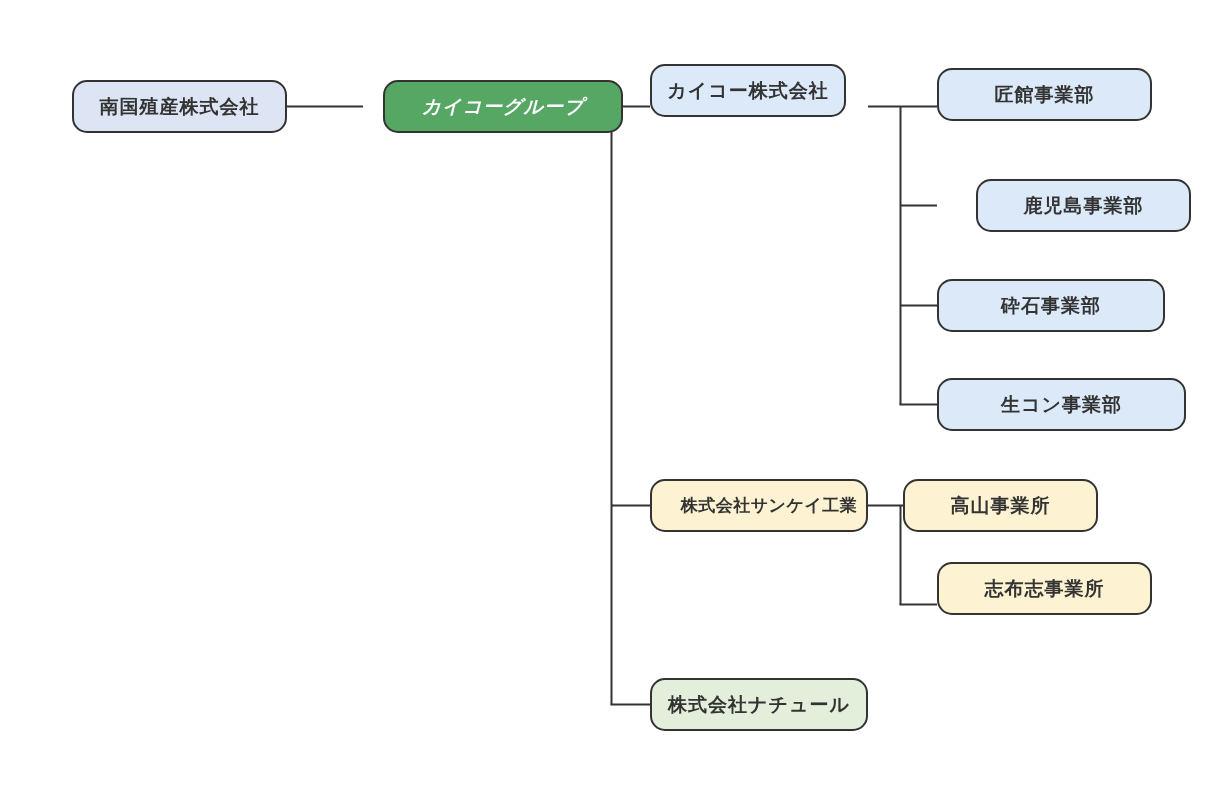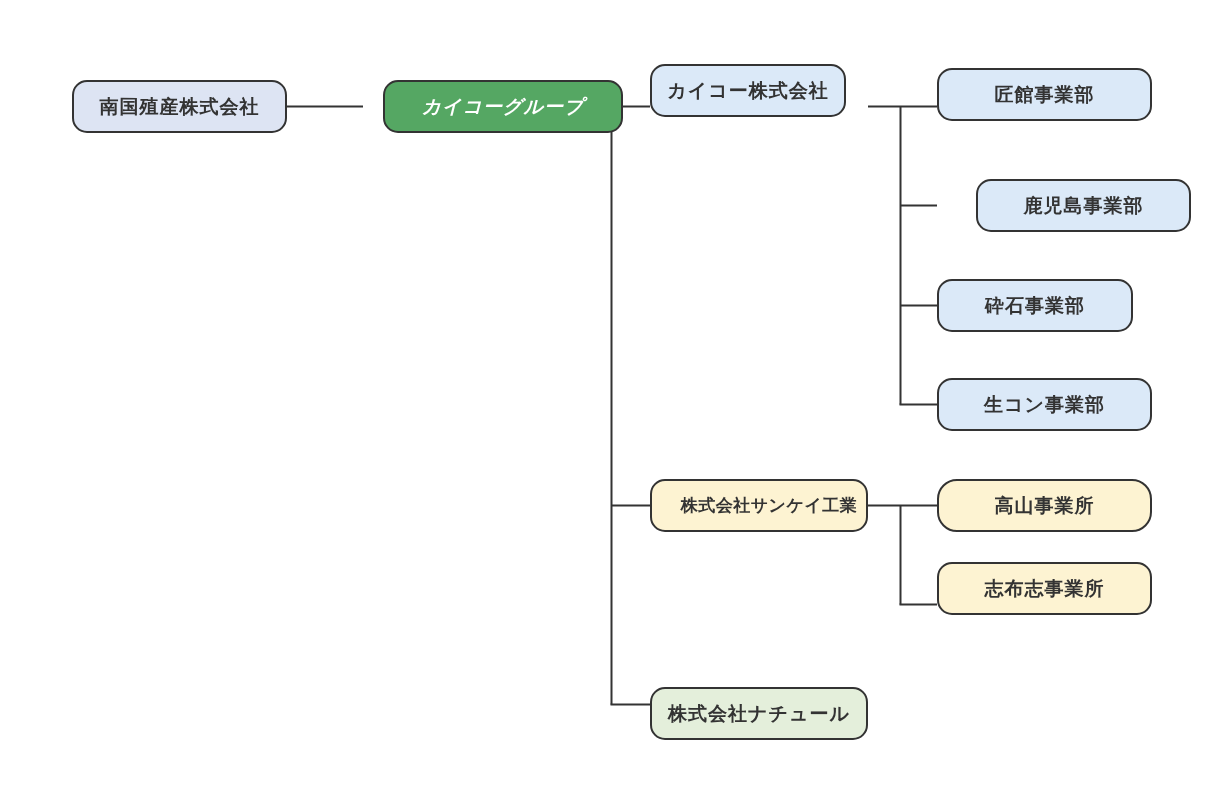--- a/index.html
+++ b/index.html
@@ -48,26 +48,26 @@
   .node--cream       { background: var(--cream, #fdf3d2); }
   .node--light-green { background: var(--light-green, #e4efdb); }
   .node--small-text  { font-size: 17px; letter-spacing: 0.5px; }
 
   
   #node-nangoku     { left: 72px;  top: 80px;  width: 215px; }
   #node-kaiko-group { left: 383px; top: 80px;  width: 240px; font-style: italic; }
   #node-kaiko-kk    { left: 650px; top: 64px;  width: 196px; }
   #node-takumikan   { left: 937px; top: 68px;  width: 215px; }
   #node-kagoshima   { left: 937px; top: 179px; width: 215px; margin-left: 39px; }
-  #node-saiseki     { left: 937px; top: 279px; width: 196px; }
-  #node-namacon     { left: 937px; top: 378px; width: 215px; text-align: center; }
+  #node-saiseki     { left: 937px; top: 279px; width: 228px; }
+  #node-namacon     { left: 937px; top: 378px; width: 249px; text-align: center; }
   #node-sankei      { left: 650px; top: 479px; width: 218px; padding-left: 20px; }
-  #node-takayama    { left: 937px; top: 479px; width: 215px; border-radius: 20px; }
+  #node-takayama    { left: 903px; top: 479px; width: 195px; }
   #node-shibushi    { left: 937px; top: 562px; width: 215px; }
-  #node-nature      { left: 650px; top: 678px; width: 218px; margin-top: 9px; }
+  #node-nature      { left: 650px; top: 678px; width: 218px; }
 </style>
 </head>
 <body>
 
 <div class="canvas">
 
   <svg class="connectors" viewBox="0 0 1225 801" xmlns="http://www.w3.org/2000/svg">
     <line x1="287" y1="106.5" x2="363" y2="106.5"></line>
     <line x1="575" y1="106.5" x2="650" y2="106.5"></line>
     <line x1="611.5" y1="106.5" x2="611.5" y2="704.5"></line>

